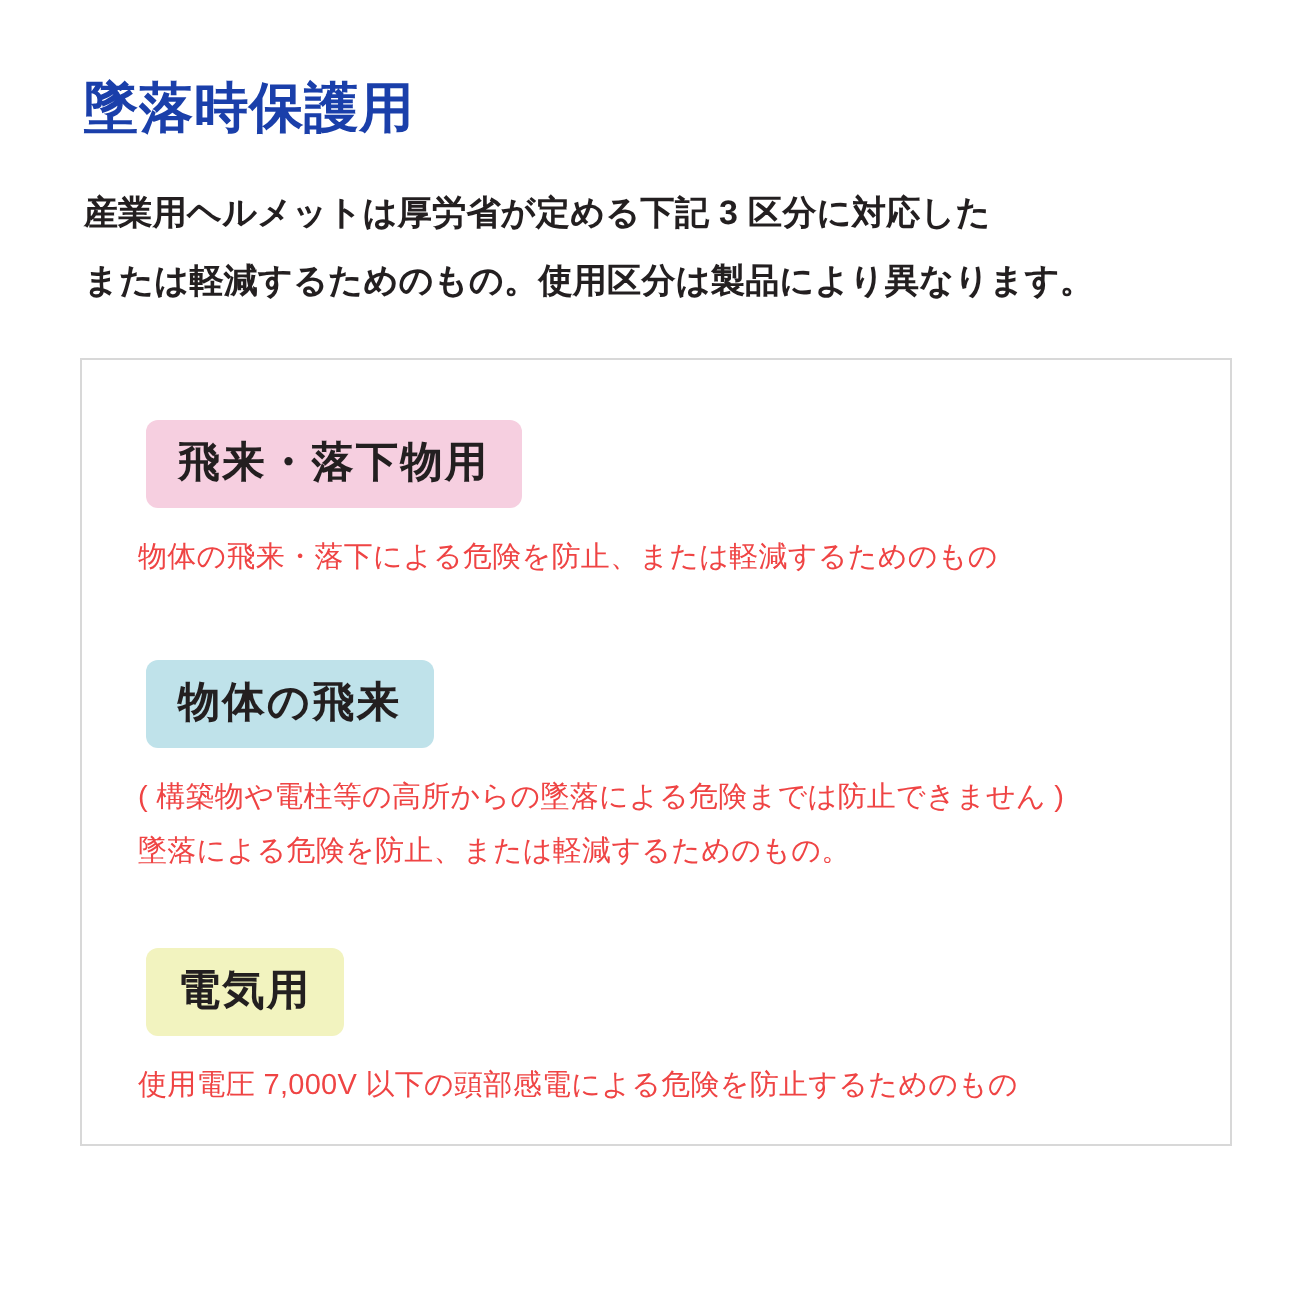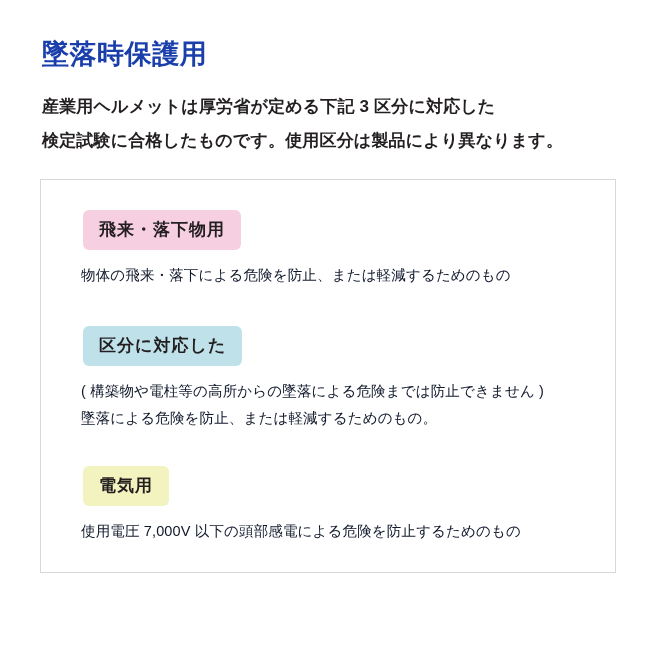--- a/index.html
+++ b/index.html
@@ -48,68 +48,68 @@
     width: 576px;
     height: 394px;
     padding: 30px 22px 0 22px;
   }
   .group {
     margin-bottom: 8px;
   }
   .chip {
     display: inline-block;
     border-radius: 6px;
-    font-size: 17px;
+    font-size: 21px;
     font-weight: bold;
     letter-spacing: 0.06em;
     line-height: 1;
     padding: 11px 16px 12px 16px;
     color: #231f20;
-    margin-left: 20px;
+    margin-left: 10px;
   }
   .chip-pink { background: #f6cfe0; }
   .chip-blue { background: #bfe2ea; }
   .chip-yellow { background: #f2f3bf; }
   .desc {
     font-size: 14.5px;
     line-height: 1.75;
     letter-spacing: 0.01em;
-    color: #0f172a;
-    margin: 13px 0 0 18px;
+    color: #ef4444;
+    margin: 13px 0 0 6px;
     white-space: nowrap;
   }
   .desc + .desc {
     margin-top: 2px;
   }
   .gap-a { height: 30px; }
   .gap-b { height: 26px; }
 </style>
 </head>
 <body>
 
 <div class="page">
 
   <h1 class="page-title">墜落時保護用</h1>
 
   <div class="lede">
     <div>産業用ヘルメットは厚労省が定める下記 3 区分に対応した</div>
-    <div>検定試験に合格したものです。使用区分は製品により異なります。</div>
+    <div>または軽減するためのもの。使用区分は製品により異なります。</div>
   </div>
 
   <div class="panel">
 
     <div class="group">
       <span class="chip chip-pink">飛来・落下物用</span>
       <div class="desc">物体の飛来・落下による危険を防止、または軽減するためのもの</div>
     </div>
 
     <div class="gap-a"></div>
 
     <div class="group">
-      <span class="chip chip-blue">区分に対応した</span>
+      <span class="chip chip-blue">物体の飛来</span>
       <div class="desc">( 構築物や電柱等の高所からの墜落による危険までは防止できません )</div>
       <div class="desc">墜落による危険を防止、または軽減するためのもの。</div>
     </div>
 
     <div class="gap-b"></div>
 
     <div class="group">
       <span class="chip chip-yellow">電気用</span>
       <div class="desc">使用電圧 7,000V 以下の頭部感電による危険を防止するためのもの</div>
     </div>

